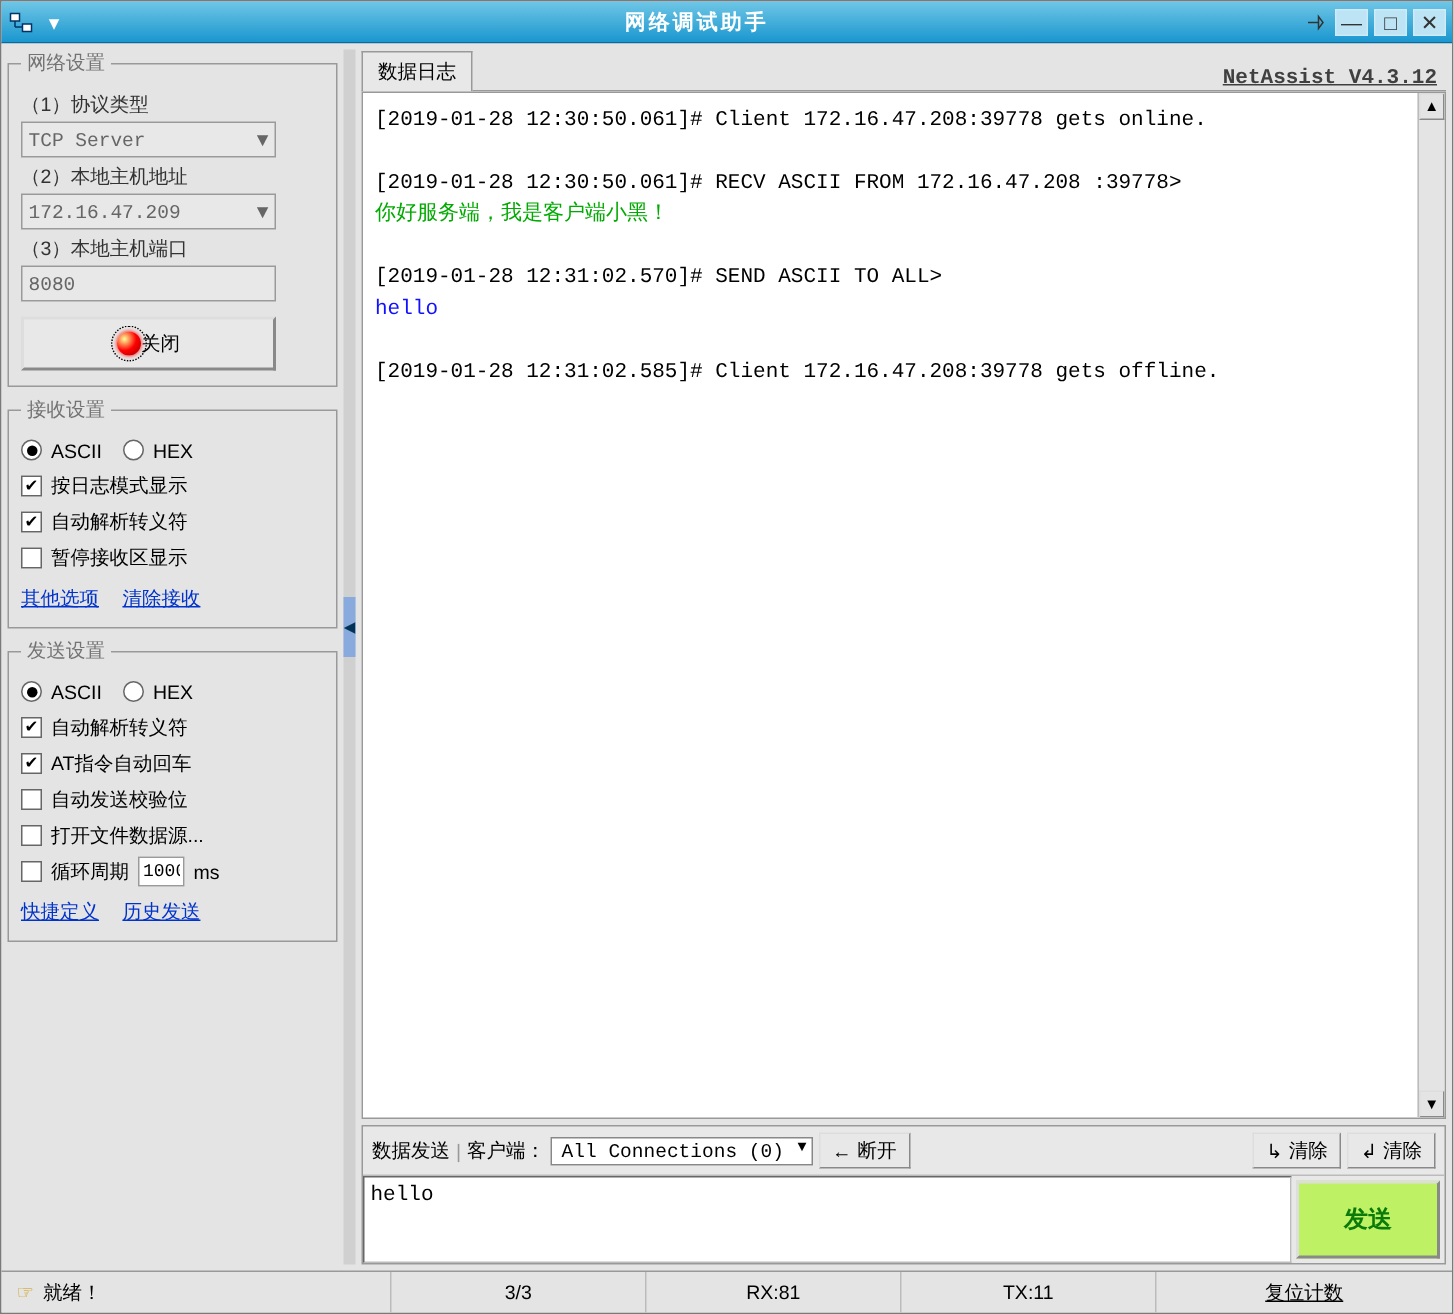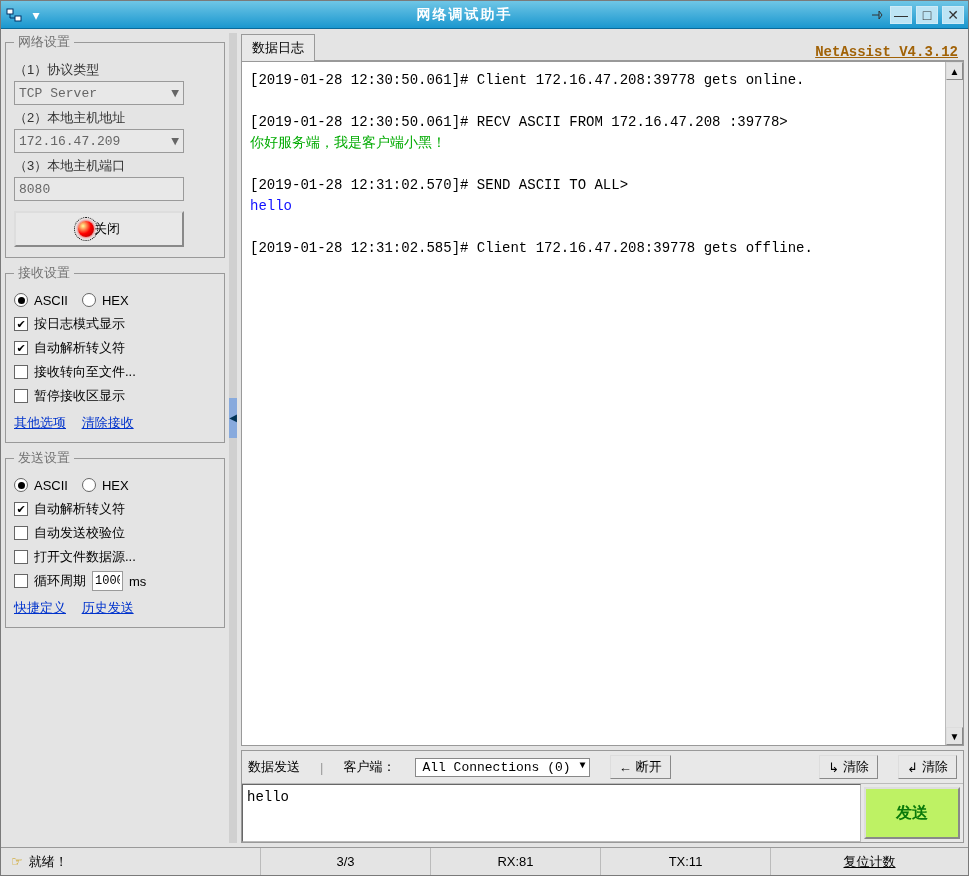--- a/index.html
+++ b/index.html
@@ -138,21 +138,21 @@
     border:1px solid #999;
     border-bottom:none;
     background:#e8e8e8;
     padding:4px 10px;
     font-size:13px;
     position:relative;
     top:1px;
   }
   .version-label {
     margin-left:auto;
-    color:#a16207;
+    color:#404040;
     font-family:"Courier New",monospace;
     font-weight:bold;
     text-decoration:underline;
     padding-right:6px;
     font-size:14px;
   }
   .log-area {
     flex:1;
     border:1px solid #999;
     background:#fff;
@@ -182,21 +182,21 @@
   .send-panel {
     border:1px solid #999;
     background:#e8e8e8;
     margin-top:4px;
     display:flex;
     flex-direction:column;
   }
   .send-header {
     display:flex;
     align-items:center;
-    gap:20px;
+    gap:4px;
     padding:4px 6px;
     border-bottom:1px solid #bbb;
     font-size:13px;
   }
   .send-header .sep { color:#999; }
   .conn-select {
     border:1px solid #888;background:#fff;padding:1px 18px 1px 6px;
     font-family:"Courier New",monospace;font-size:13px;position:relative;
   }
   .conn-select::after{content:"▼";position:absolute;right:3px;top:1px;font-size:10px;}
@@ -305,43 +305,43 @@
         <div class="opt-row">
           <span class="checkbox checked"></span>
           <span>按日志模式显示</span>
         </div>
         <div class="opt-row">
           <span class="checkbox checked"></span>
           <span>自动解析转义符</span>
         </div>
         <div class="opt-row">
           <span class="checkbox"></span>
-          <span>接收转向至文件...</span>
-        </div>
-        <div class="opt-row">
-          <span class="checkbox"></span>
           <span>暂停接收区显示</span>
         </div>
         <div class="link-row">
           <a>其他选项</a>
           <a>清除接收</a>
         </div>
       </fieldset>
 
       <fieldset class="group">
         <legend>发送设置</legend>
         <div class="opt-row">
           <span class="radio checked"></span>
           <span>ASCII</span>
           <span class="radio" style="margin-left:8px"></span>
           <span>HEX</span>
         </div>
         <div class="opt-row">
           <span class="checkbox checked"></span>
           <span>自动解析转义符</span>
+        </div>
+        <div class="opt-row">
+          <span class="checkbox checked"></span>
+          <span>AT指令自动回车</span>
         </div>
         <div class="opt-row">
           <span class="checkbox"></span>
           <span>自动发送校验位</span>
         </div>
         <div class="opt-row">
           <span class="checkbox"></span>
           <span>打开文件数据源...</span>
         </div>
         <div class="opt-row">

